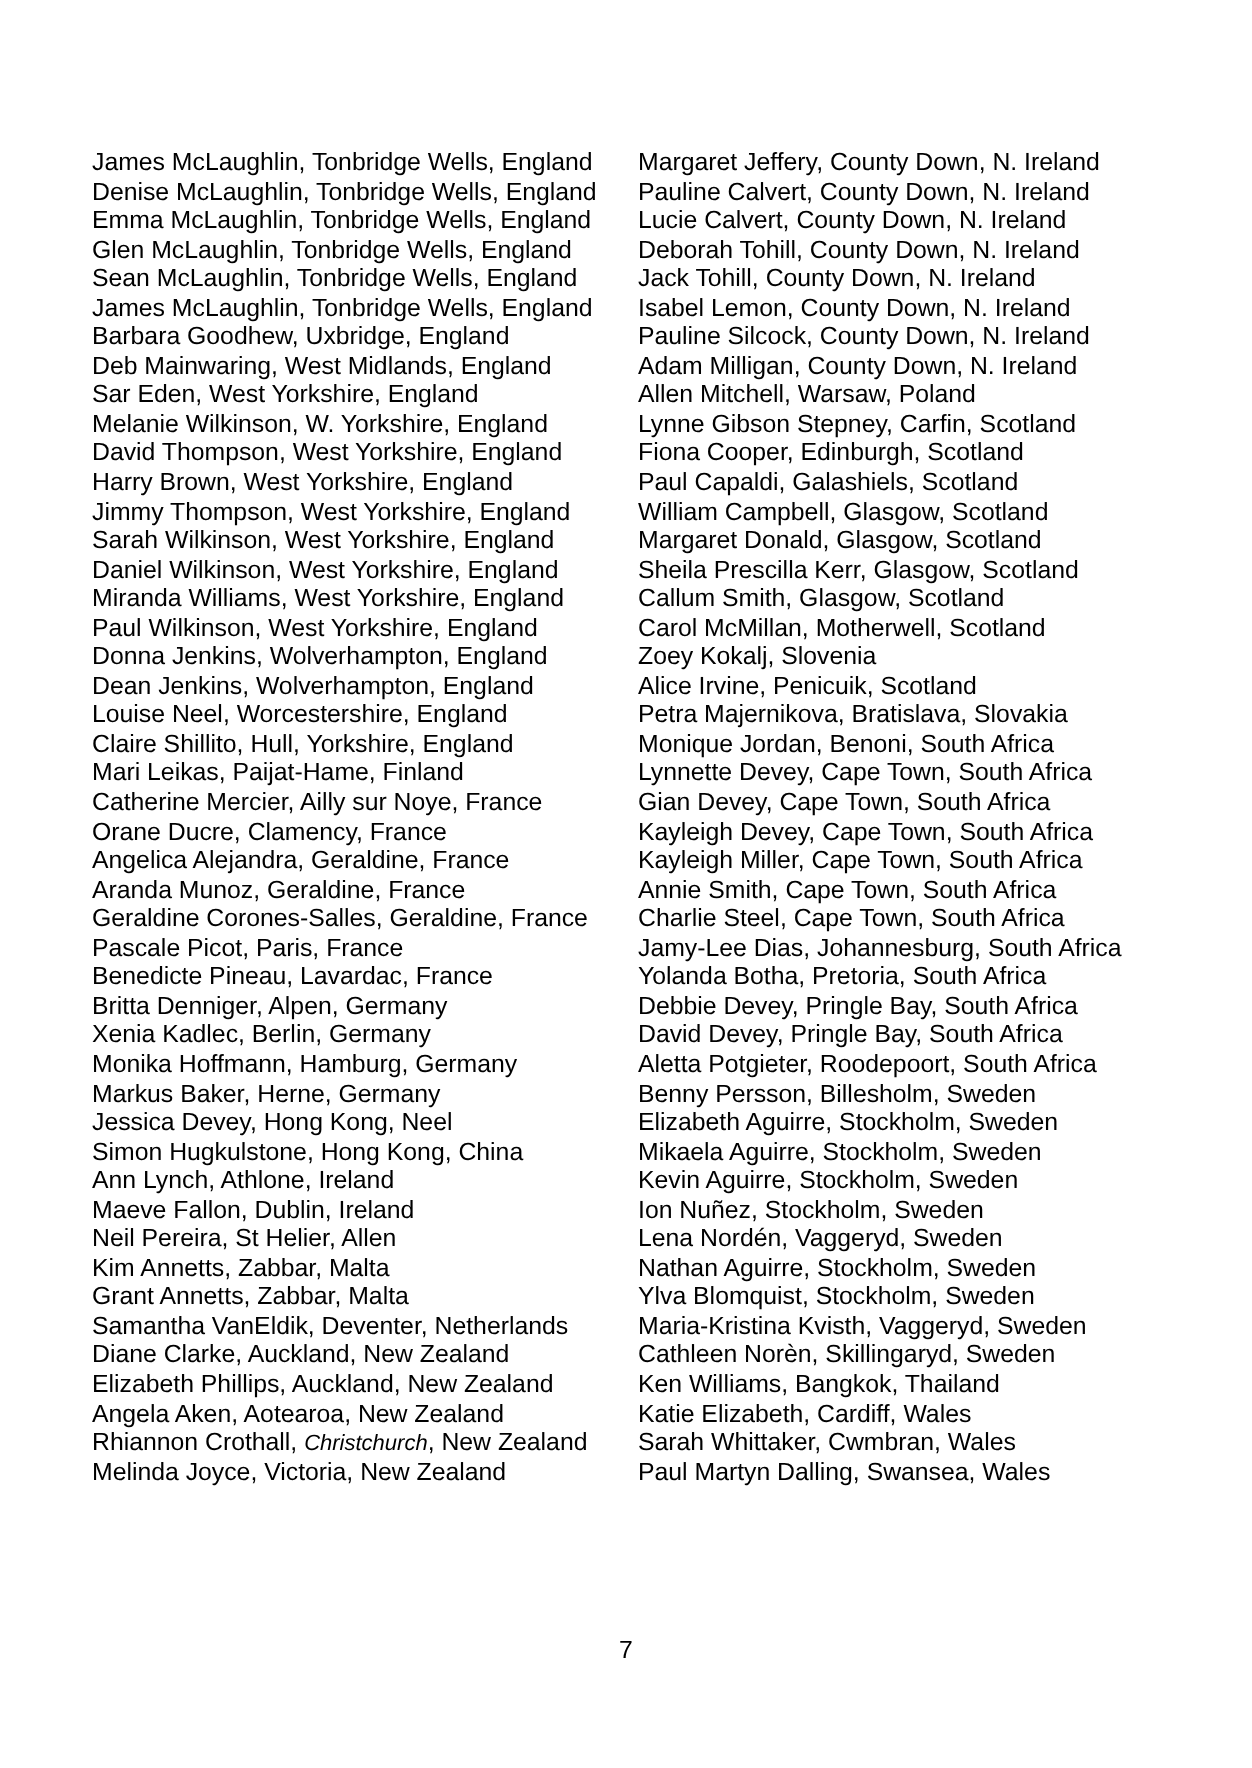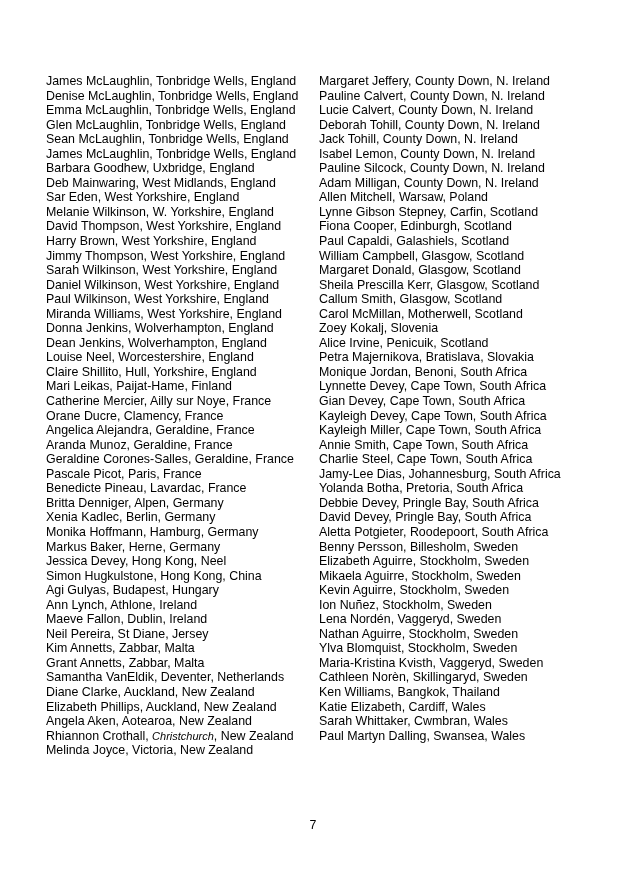--- a/index.html
+++ b/index.html
@@ -26,44 +26,43 @@
       <li>James McLaughlin, Tonbridge Wells, England</li>
       <li>Barbara Goodhew, Uxbridge, England</li>
       <li>Deb Mainwaring, West Midlands, England</li>
       <li>Sar Eden, West Yorkshire, England</li>
       <li>Melanie Wilkinson, W. Yorkshire, England</li>
       <li>David Thompson, West Yorkshire, England</li>
       <li>Harry Brown, West Yorkshire, England</li>
       <li>Jimmy Thompson, West Yorkshire, England</li>
       <li>Sarah Wilkinson, West Yorkshire, England</li>
       <li>Daniel Wilkinson, West Yorkshire, England</li>
+      <li>Miranda Williams, West Yorkshire, England</li>
       <li>Paul Wilkinson, West Yorkshire, England</li>
-      <li>Miranda Williams, West Yorkshire, England</li>
       <li>Donna Jenkins, Wolverhampton, England</li>
       <li>Dean Jenkins, Wolverhampton, England</li>
       <li>Louise Neel, Worcestershire, England</li>
       <li>Claire Shillito, Hull, Yorkshire, England</li>
       <li>Mari Leikas, Paijat-Hame, Finland</li>
       <li>Catherine Mercier, Ailly sur Noye, France</li>
       <li>Orane Ducre, Clamency, France</li>
       <li>Angelica Alejandra, Geraldine, France</li>
       <li>Aranda Munoz, Geraldine, France</li>
       <li>Geraldine Corones-Salles, Geraldine, France</li>
       <li>Pascale Picot, Paris, France</li>
       <li>Benedicte Pineau, Lavardac, France</li>
       <li>Britta Denniger, Alpen, Germany</li>
       <li>Xenia Kadlec, Berlin, Germany</li>
       <li>Monika Hoffmann, Hamburg, Germany</li>
       <li>Markus Baker, Herne, Germany</li>
       <li>Jessica Devey, Hong Kong, Neel</li>
       <li>Simon Hugkulstone, Hong Kong, China</li>
-      <li>Agi Gulyas, Budapest, Hungary</li>
       <li>Ann Lynch, Athlone, Ireland</li>
       <li>Maeve Fallon, Dublin, Ireland</li>
-      <li>Neil Pereira, St Diane, Jersey</li>
+      <li>Neil Pereira, St Helier, Allen</li>
       <li>Kim Annetts, Zabbar, Malta</li>
       <li>Grant Annetts, Zabbar, Malta</li>
       <li>Samantha VanEldik, Deventer, Netherlands</li>
       <li>Diane Clarke, Auckland, New Zealand</li>
       <li>Elizabeth Phillips, Auckland, New Zealand</li>
       <li>Angela Aken, Aotearoa, New Zealand</li>
       <li><span>Rhiannon Crothall, </span><span class="small">Christchurch</span><span>, New Zealand</span></li>
       <li>Melinda Joyce, Victoria, New Zealand</li>
     </ul>
   <ul class="col col-right" id="col-right">

